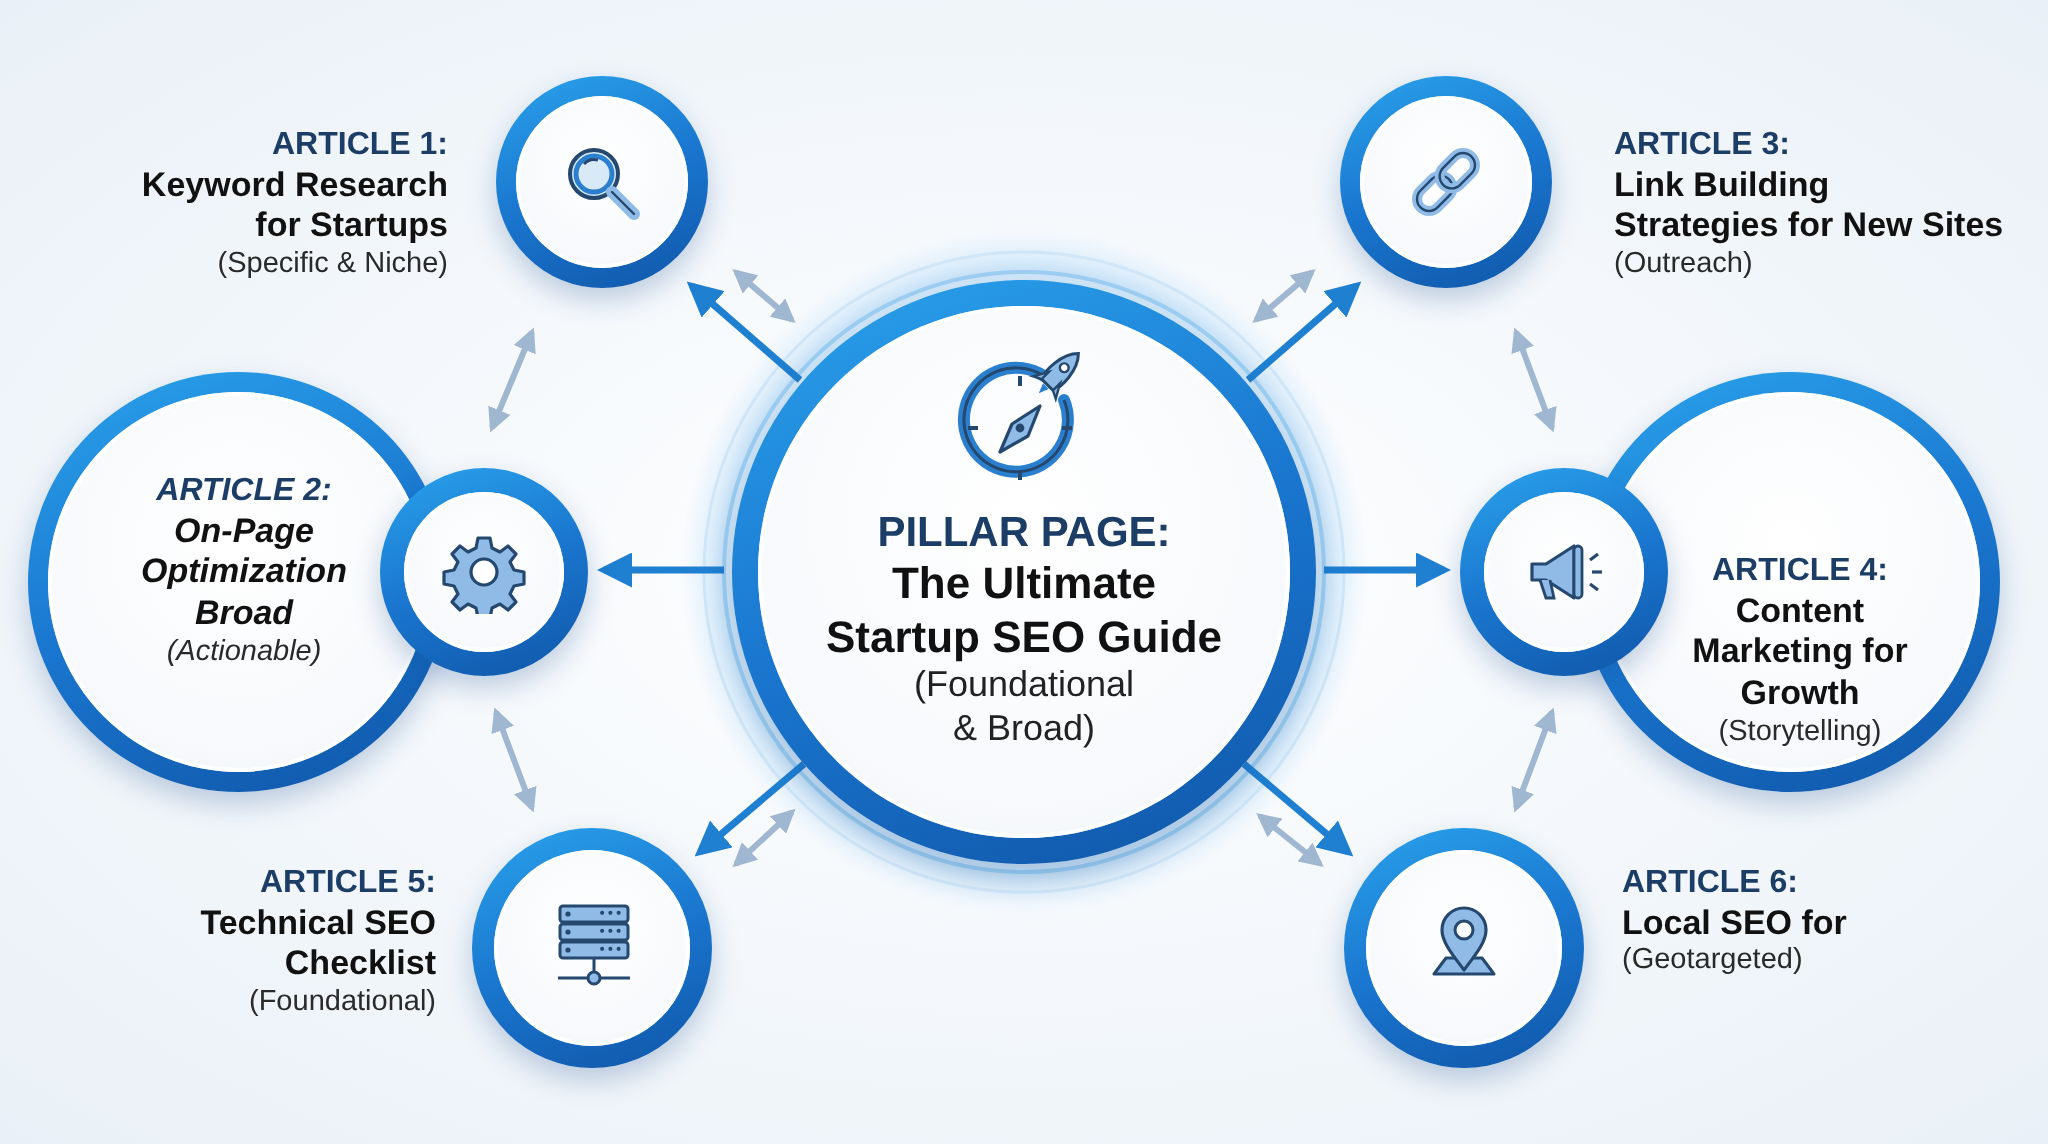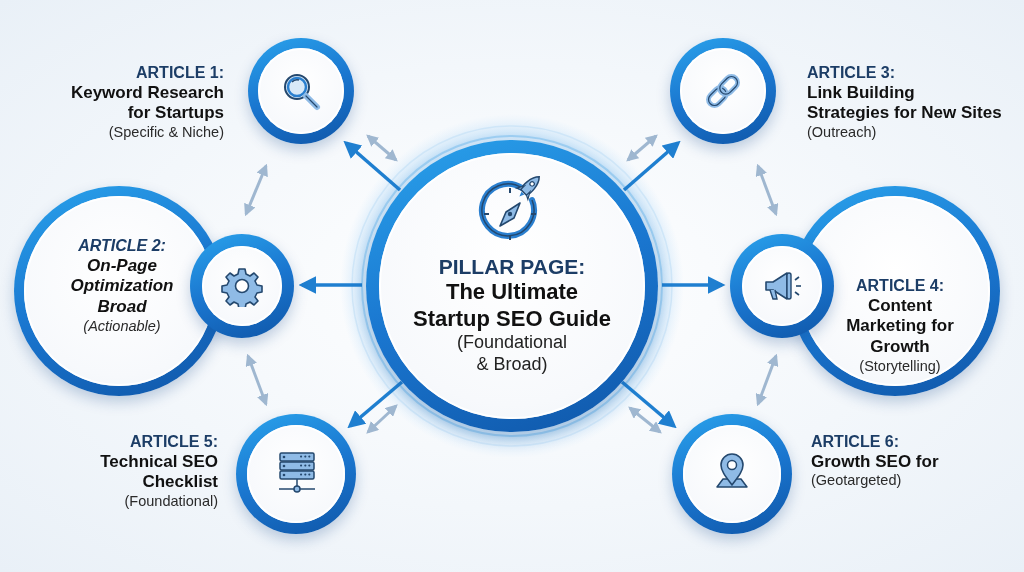--- a/index.html
+++ b/index.html
@@ -205,17 +205,17 @@
   <div class="circle ring-grad" style="left:672px; top:414px; width:120px; height:120px; border-width:11px;"></div>
   <div class="icon-wrap" style="left:700px; top:442px; width:64px; height:64px;">
     <svg width="50" height="50" viewBox="0 0 50 50">
       <path d="M10 38 L16 30 H34 L40 38 Z" fill="#8fbbe6" stroke="#24486e" stroke-width="1.5" stroke-linejoin="round"></path>
       <path d="M25 36 C19 28 14 22 14 16 A11 11 0 0 1 36 16 C36 22 31 28 25 36 Z" fill="#8fbbe6" stroke="#24486e" stroke-width="1.6" stroke-linejoin="round"></path>
       <circle cx="25" cy="16" r="4.5" fill="#fff" stroke="#24486e" stroke-width="1.5"></circle>
     </svg>
   </div>
   <div class="label left-align" style="left:811px; top:432px; width:200px;">
     <div class="kicker">ARTICLE 6:</div>
-    <div class="title">Growth SEO for</div>
+    <div class="title">Local SEO for</div>
     <div class="sub">(Geotargeted)</div>
   </div>
 
 </div>
 
 </body></html>

